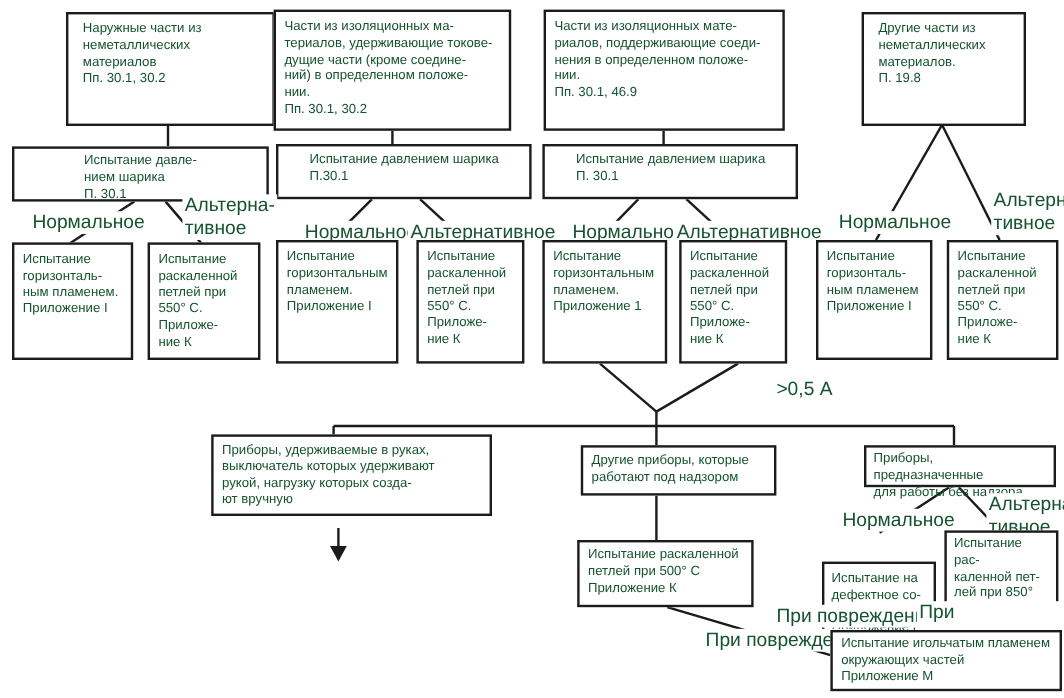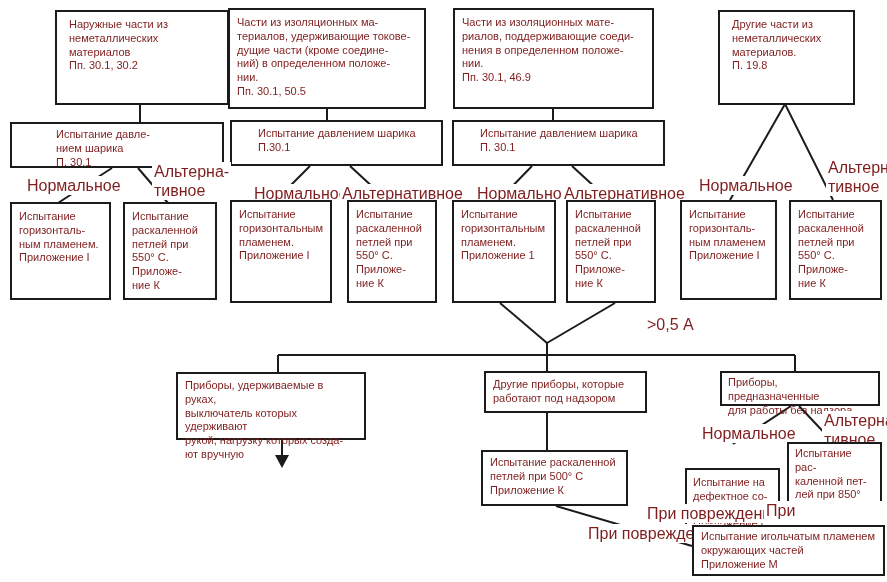--- a/index.html
+++ b/index.html
@@ -1,19 +1,19 @@
 <!DOCTYPE html>
 <html><head>
 <meta charset="utf-8">
 <style>
   html,body { margin:0; padding:0; background:#ffffff; }
   .canvas {
     position:relative; width:887px; height:582px; background:#ffffff;
     font-family:"Liberation Sans","DejaVu Sans",sans-serif;
-    color:#7f1d1d; overflow:hidden;
+    color:#14532d; overflow:hidden;
   }
   svg.wires { position:absolute; left:0; top:0; }
   .box {
     position:absolute; box-sizing:border-box;
     border:2px solid #1b1b1b; background:#ffffff;
     font-size:11px; line-height:1.25; white-space:pre-line;
     padding:6px 7px; text-align:left;
   }
   .lbl {
     position:absolute; font-size:16px; line-height:1.2;
@@ -66,32 +66,32 @@
 
   <div class="box" style="left:55px;top:10px;width:174px;height:95px;padding-left:12px">Наружные части из
 неметаллических
 материалов
 Пп. 30.1, 30.2</div>
   <div class="box" style="left:228px;top:8px;width:198px;height:101px">Части из изоляционных ма-
 териалов, удерживающие токове-
 дущие части (кроме соедине-
 ний) в определенном положе-
 нии.
-Пп. 30.1, 50.5</div>
+Пп. 30.1, 30.2</div>
   <div class="box" style="left:453px;top:8px;width:201px;height:101px">Части из изоляционных мате-
 риалов, поддерживающие соеди-
 нения в определенном положе-
 нии.
 Пп. 30.1, 46.9</div>
   <div class="box" style="left:718px;top:10px;width:137px;height:95px;padding-left:12px">Другие части из
 неметаллических
 материалов.
 П. 19.8</div>
 
-  <div class="box" style="left:10px;top:122px;width:214px;height:46px;padding-left:44px;padding-top:4px">Испытание давле-
+  <div class="box" style="left:10px;top:122px;width:214px;height:46px;padding-left:58px;padding-top:4px">Испытание давле-
 нием шарика
 П. 30.1</div>
   <div class="box" style="left:230px;top:120px;width:213px;height:46px;padding-left:26px;padding-top:5px">Испытание давлением шарика
 П.30.1</div>
   <div class="box" style="left:452px;top:120px;width:213px;height:46px;padding-left:26px;padding-top:5px">Испытание давлением шарика
 П. 30.1</div>
 
   <div class="lbl" style="left:25px;top:176px">Нормальное</div>
   <div class="lbl" style="left:152px;top:162px">Альтерна-
 тивное</div>
@@ -139,21 +139,21 @@
 Приложение I</div>
   <div class="box" style="left:789px;top:200px;width:93px;height:100px">Испытание
 раскаленной
 петлей при
 550° С.
 Приложе-
 ние К</div>
 
   <div class="lbl" style="left:645px;top:315px">&gt;0,5 А</div>
 
-  <div class="box" style="left:176px;top:372px;width:190px;height:68px;padding-top:5px">Приборы, удерживаемые в руках,
+  <div class="box" style="left:176px;top:362px;width:234px;height:68px;padding-top:5px">Приборы, удерживаемые в руках,
 выключатель которых удерживают
 рукой, нагрузку которых созда-
 ют вручную</div>
   <div class="box" style="left:720px;top:371px;width:160px;height:35px;padding:3px 6px">Приборы, предназначенные
 для работы без надзора</div>
   <div class="box" style="left:484px;top:371px;width:163px;height:42px;padding-top:5px">Другие приборы, которые
 работают под надзором</div>
 
   <div class="lbl" style="left:700px;top:424px">Нормальное</div>
   <div class="lbl" style="left:822px;top:411px">Альтерна-

